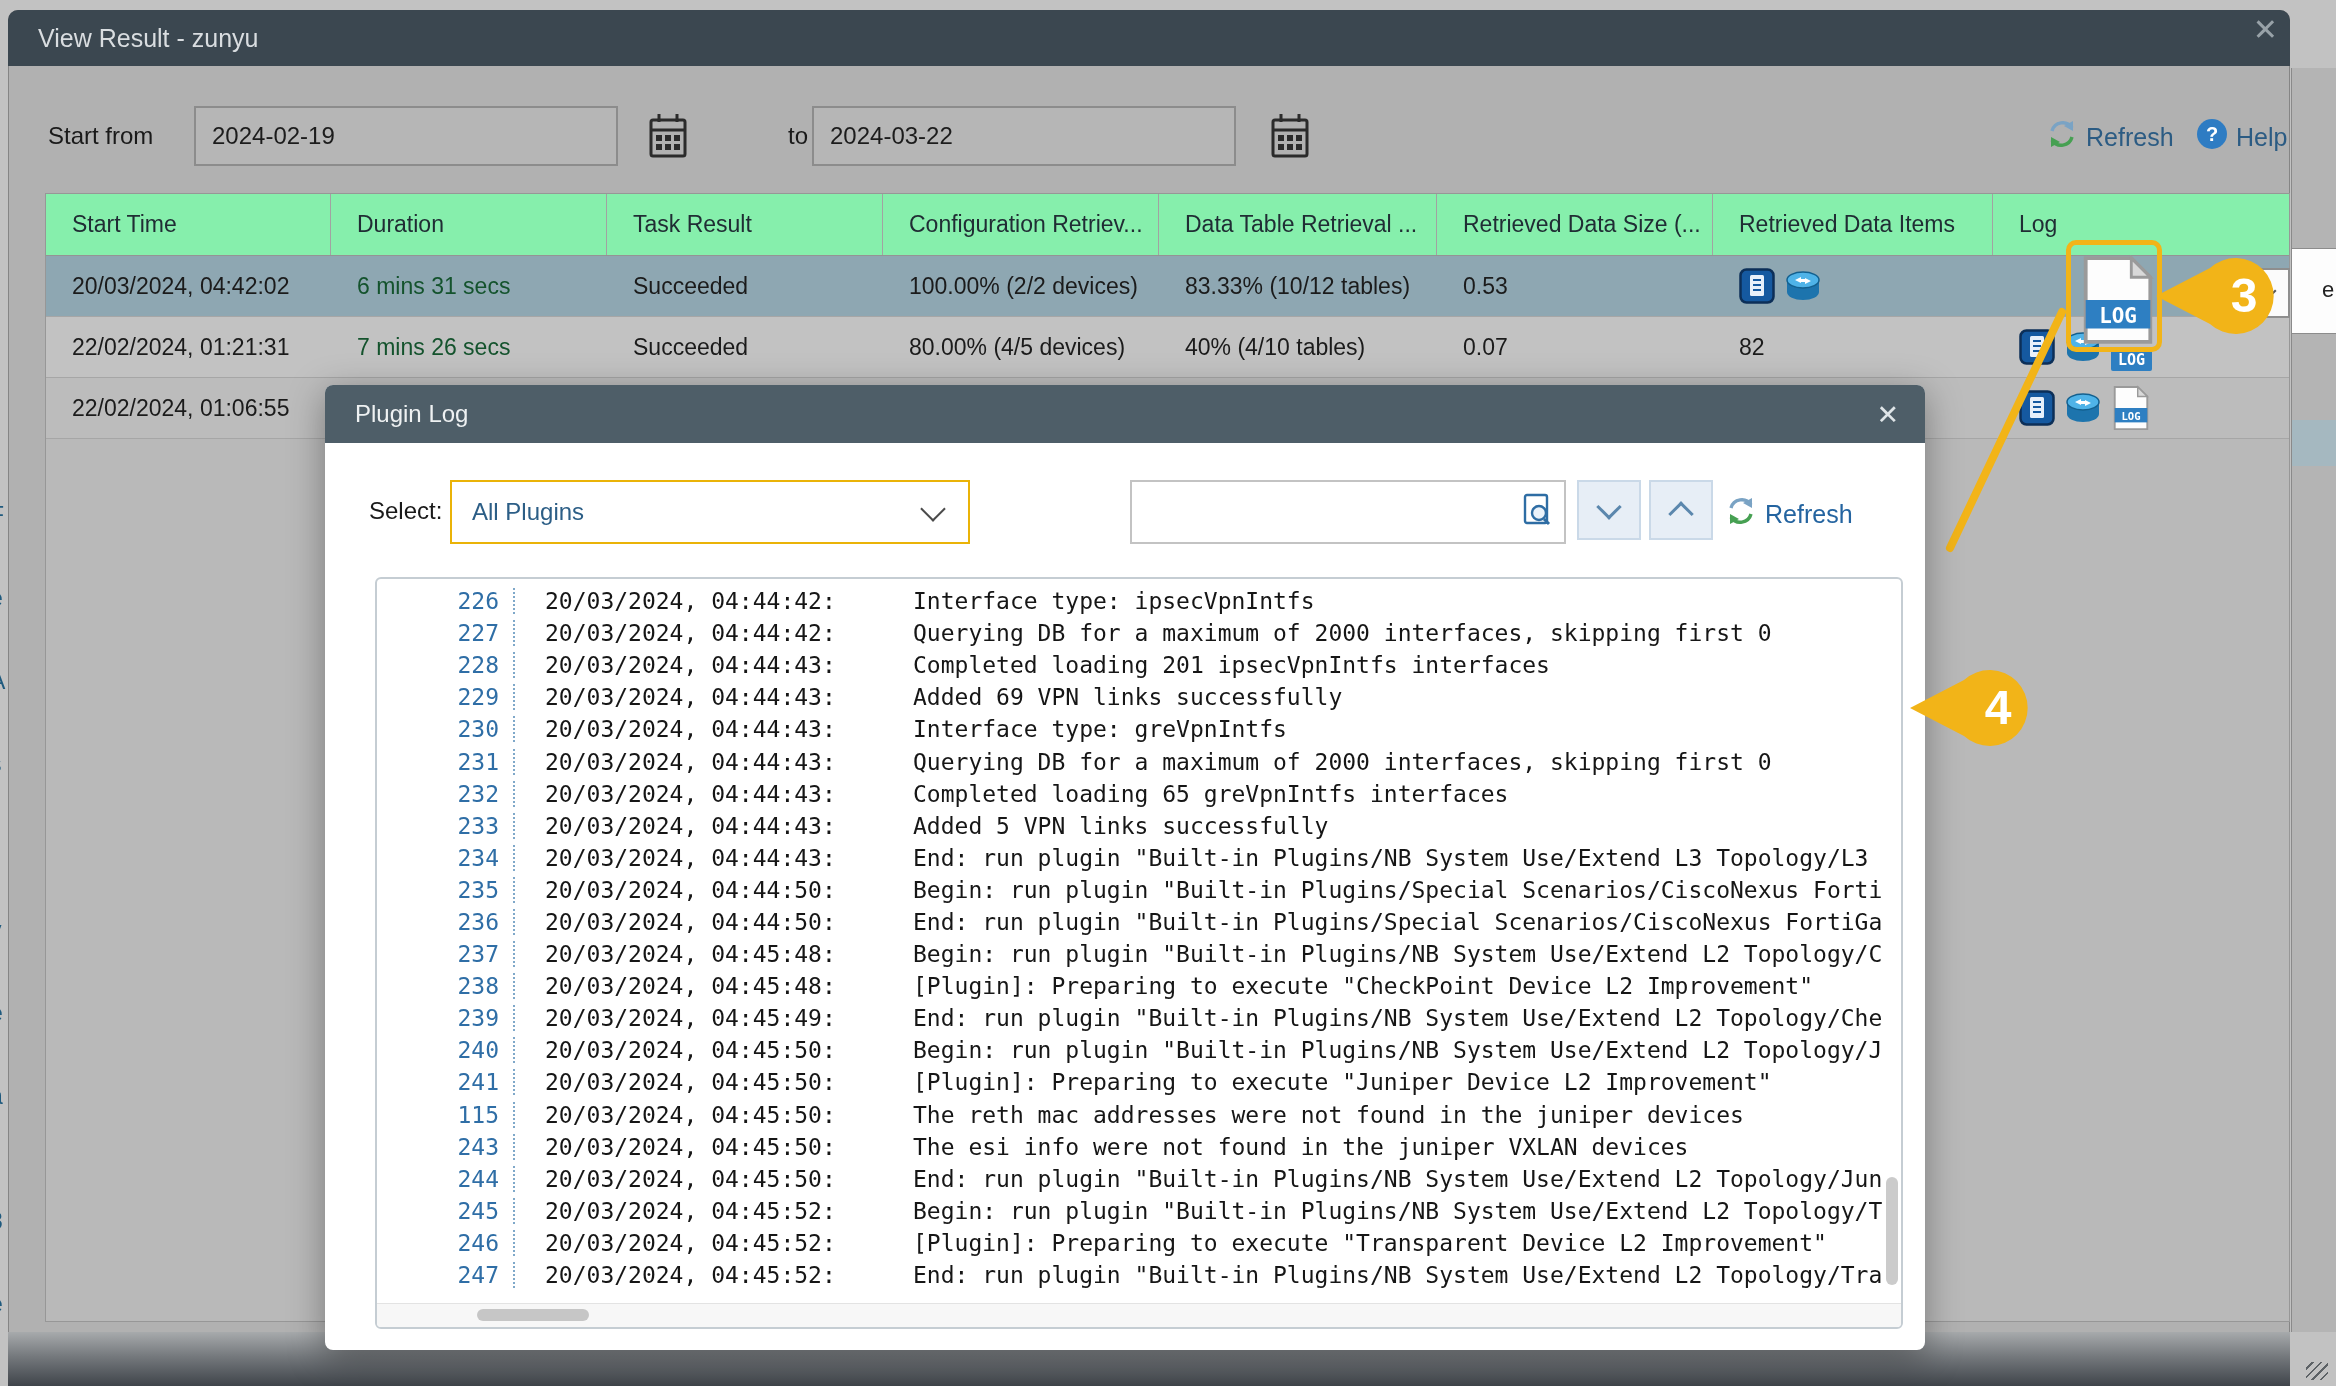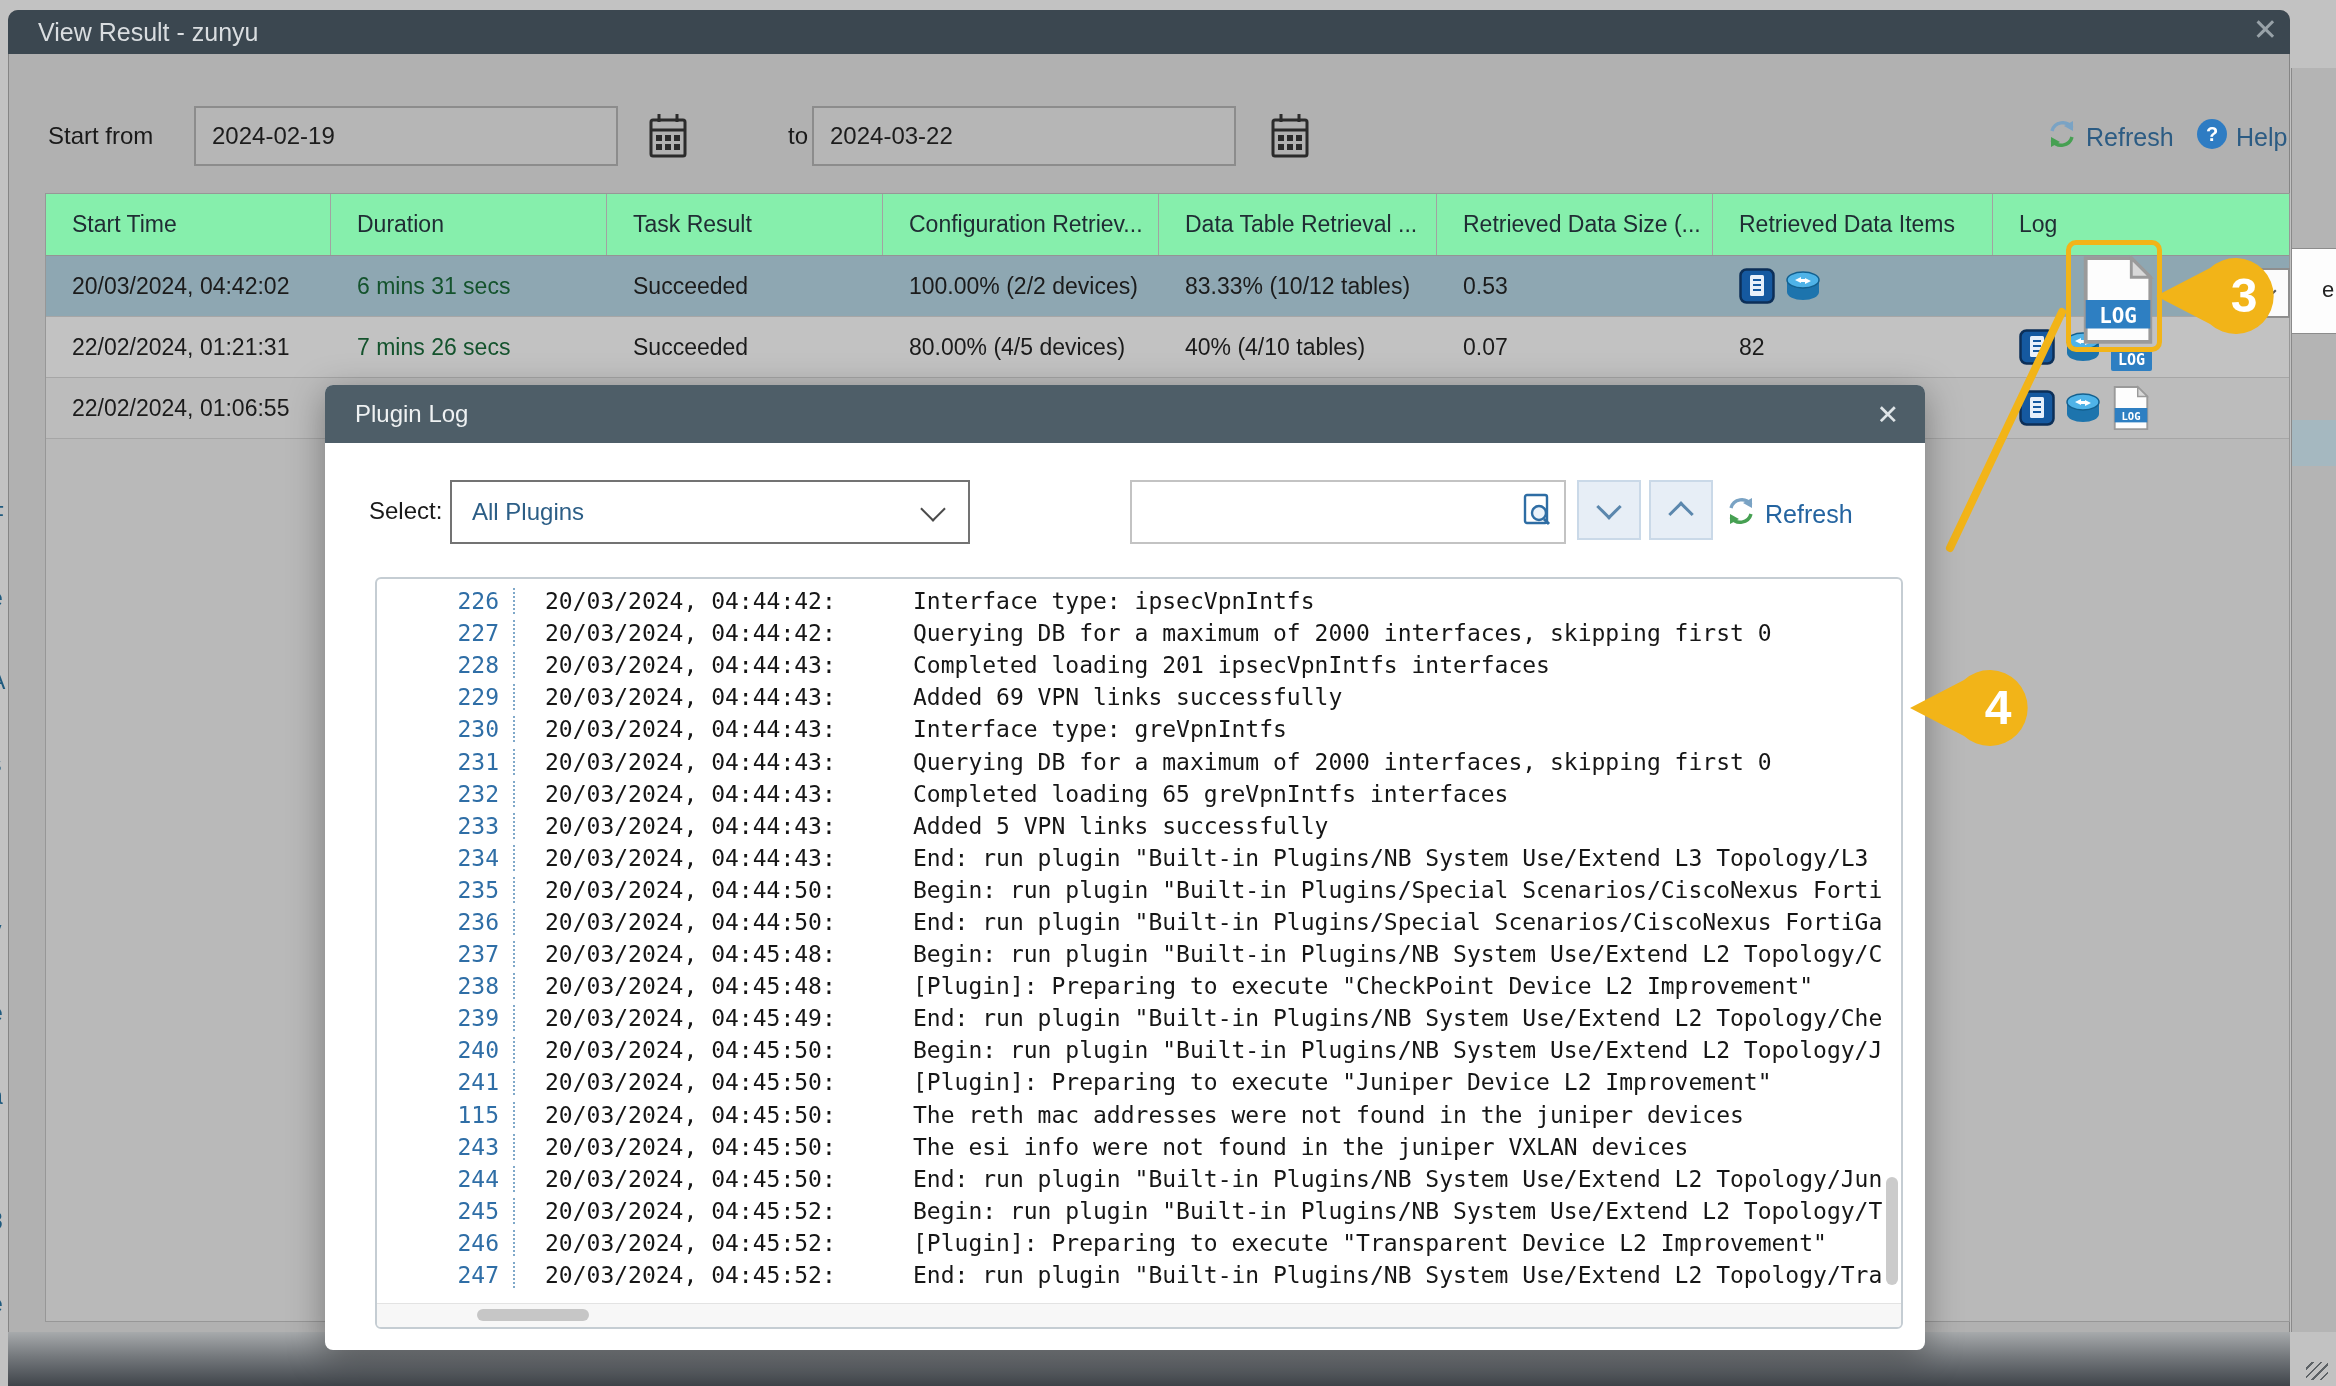--- a/index.html
+++ b/index.html
@@ -3,21 +3,21 @@
 <meta charset="utf-8">
 <style>
   * { margin:0; padding:0; box-sizing:border-box; }
   html,body { width:2336px; height:1386px; overflow:hidden;
     font-family:"Liberation Sans", sans-serif; background:#c2c2c2; position:relative; }
   .abs { position:absolute; }
 
   
   .dialog { left:8px; top:10px; width:2282px; height:1376px; background:#b1b1b1;
     border:1px solid #858585; border-bottom:none; border-radius:10px 10px 0 0; }
-  .titlebar { left:8px; top:10px; width:2282px; height:44px; background:#3b4750;
+  .titlebar { left:8px; top:10px; width:2282px; height:56px; background:#3b4750;
     border-radius:10px 10px 0 0; display:flex; align-items:center; }
   .titlebar .ttl { color:#d9dde0; font-size:25px; margin-left:30px; }
   .close-x { position:absolute; right:58px; top:12px; color:#98a2a8; font-size:30px; cursor:pointer; }
 
   
   .lbl { font-size:24px; color:#1a1a1a; }
   .date-input { background:#b6b6b6; border:2px solid #8c8c8c; font-size:24px; color:#1c1c1c;
     padding-left:16px; font-family:"Liberation Sans",sans-serif; }
   .linkbtn { display:flex; align-items:center; gap:8px; color:#2b5b83; font-size:25px; cursor:pointer; }
 
@@ -55,21 +55,21 @@
   .note4 { z-index:400; }
 
   
   .modal { left:325px; top:385px; width:1600px; height:965px; background:#fff; z-index:200;
     border-radius:8px; box-shadow:0 8px 36px rgba(0,0,0,.35); }
   .modal-head { position:absolute; left:0; top:0; width:100%; height:58px; background:#4e5e68;
     border-radius:8px 8px 0 0; display:flex; align-items:center; }
   .modal-head .ttl { color:#eef1f2; font-size:24px; margin-left:30px; }
   .modal-close { position:absolute; right:26px; top:14px; color:#dfe5e8; font-size:27px; cursor:pointer; }
   .select-box { position:absolute; left:125px; top:95px; width:520px; height:64px; background:#fff;
-    border:2px solid #737373; display:flex; align-items:center; cursor:pointer; }
+    border:2px solid #eab308; display:flex; align-items:center; cursor:pointer; }
   .select-box .val { margin-left:20px; font-size:24px; color:#2c5e86; }
   .chev { width:18px; height:18px; border-right:3px solid #4a4a4a; border-bottom:3px solid #4a4a4a; }
   .chev.down { transform:rotate(45deg); }
   .chev.up { transform:rotate(-135deg); }
   .chev.blue { border-color:#5b87ad; }
   .search-box { position:absolute; left:805px; top:95px; width:436px; height:64px;
     border:2px solid #c3c3c3; background:#fff; display:flex; align-items:center; }
   .search-box input { flex:1; border:none; outline:none; height:100%; font-size:24px; padding-left:14px;
     font-family:"Liberation Sans",sans-serif; background:transparent; }
   .sq-btn { position:absolute; width:64px; height:60px; top:95px; background:#e7eef6;

